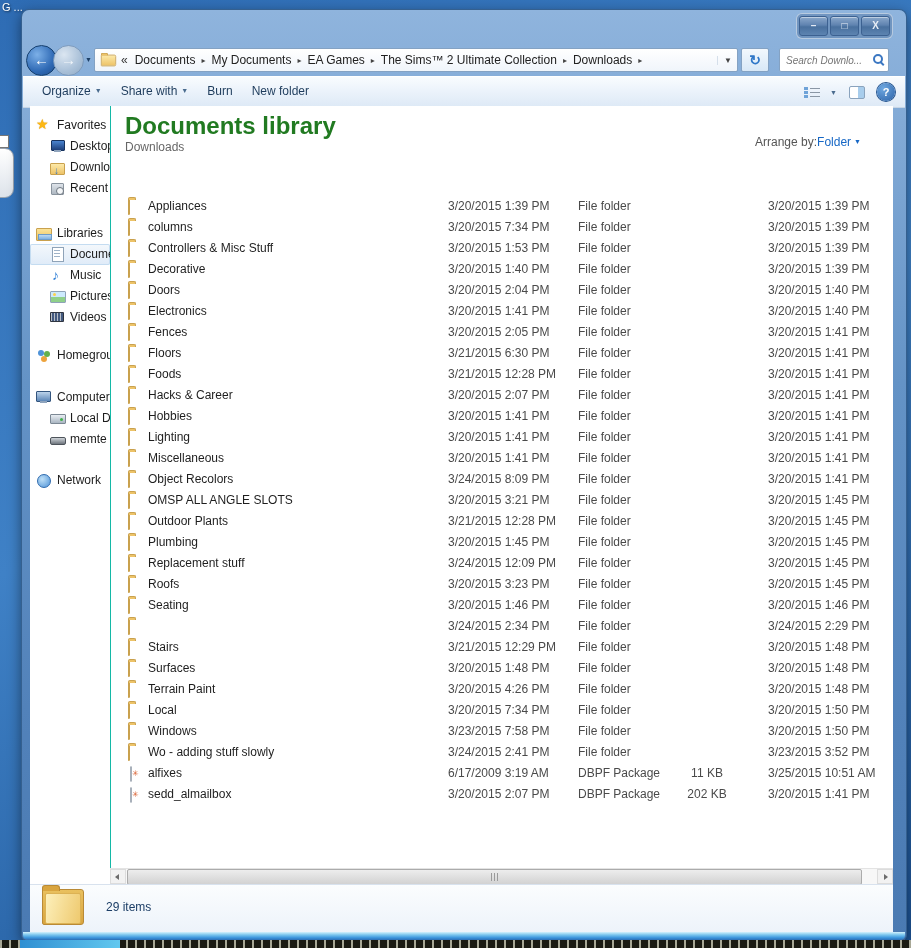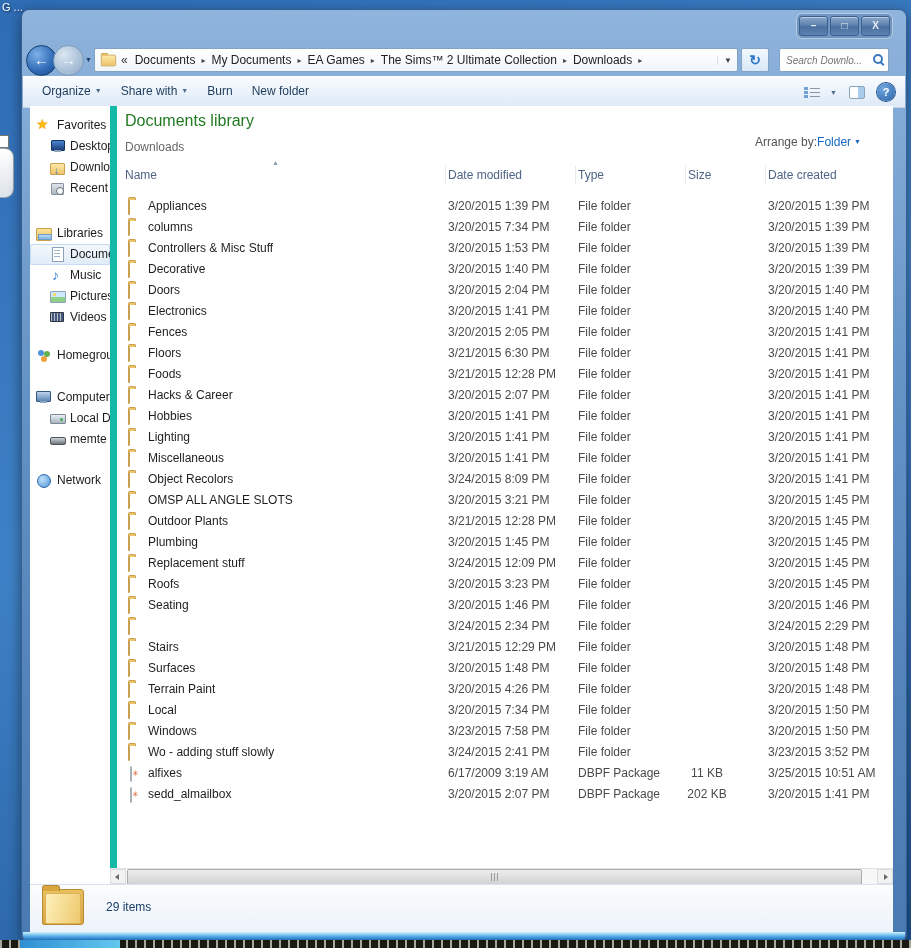--- a/index.html
+++ b/index.html
@@ -61,21 +61,21 @@
   .views-icon::after{content:"";position:absolute;left:6px;top:2px;width:10px;height:1px;background:#8a97a5;box-shadow:0 4px 0 #8a97a5,0 8px 0 #8a97a5;}
   .preview-pane-icon{width:16px;height:13px;box-sizing:border-box;border:1px solid #8aa3bd;border-radius:2px;
        background:linear-gradient(90deg,#fff 55%,#a8cdec 55%);}
   .help-icon{width:18px;height:18px;border-radius:50%;background:radial-gradient(circle at 35% 30%,#6fa8e0,#2b62a8);
        color:#fff;font-size:11px;font-weight:bold;text-align:center;line-height:18px;box-shadow:0 0 0 1px #24548f;}
 
   
   .main{position:absolute;top:96px;left:8px;right:13px;bottom:8px;background:#fff;overflow:hidden;}
 
   
-  .sidebar{position:absolute;left:0;top:0;width:80px;bottom:47px;overflow:hidden;border-right:7px solid #14b8a6;}
+  .sidebar{position:absolute;left:0;top:0;width:80px;bottom:47px;overflow:hidden;border-right:1px solid #14b8a6;}
   .side-item{height:21px;line-height:21px;white-space:nowrap;font-size:12px;color:#1c1c1c;position:relative;cursor:default;}
   .lvl1{padding-left:27px;}
   .lvl2{padding-left:40px;}
   .side-item.sel{background:linear-gradient(#f4f8fc,#dfebf8);box-shadow:inset 0 0 0 1px #c4dcf1;border-radius:2px;}
   .side-icon{position:absolute;top:3px;width:16px;height:15px;}
   .lvl1 .side-icon{left:6px;}
   .lvl2 .side-icon{left:20px;}
   .sec0{margin-top:9px;}.sec1{margin-top:24px;}.sec2{margin-top:17px;}.sec3{margin-top:21px;}.sec4{margin-top:20px;}
 
   
@@ -98,21 +98,21 @@
   .homegroup-icon::before{content:"";position:absolute;left:2px;top:2px;width:6px;height:6px;border-radius:50%;background:#4f93d8;box-shadow:6px 1px 0 #64b04e,3px 6px 0 #eda33c;}
   .computer-icon::before{content:"";position:absolute;left:0;top:1px;width:13px;height:9px;background:linear-gradient(#bcd3ea,#5d87b8);border:1px solid #33557e;border-radius:1px;}
   .computer-icon::after{content:"";position:absolute;left:4px;top:11px;width:7px;height:2px;background:#8fa4bd;}
   .local-disk-icon::before{content:"";position:absolute;left:0;top:3px;width:14px;height:8px;background:linear-gradient(#e8edf2,#aab6c2);border:1px solid #7c8894;border-radius:1px;}
   .local-disk-icon::after{content:"";position:absolute;left:10px;top:7px;width:3px;height:3px;border-radius:50%;background:#3fae49;}
   .drive-icon::before{content:"";position:absolute;left:0;top:5px;width:14px;height:6px;background:linear-gradient(#cfd4d9,#6e757d);border:1px solid #4e545b;border-radius:2px;}
   .network-icon::before{content:"";position:absolute;left:1px;top:1px;width:12px;height:12px;border-radius:50%;background:radial-gradient(circle at 35% 35%,#bfe0f7,#4f93d8);border:1px solid #2f6bae;}
 
   
   .listpane{position:absolute;left:80px;top:0;width:783px;bottom:47px;overflow:hidden;}
-  .lib-title{position:absolute;left:15px;top:6px;font-size:16px;color:#217a21;}
+  .lib-title{position:absolute;left:15px;top:6px;font-size:24px;color:#217a21;font-weight:bold;}
   .lib-sub{position:absolute;left:15px;top:34px;font-size:12px;color:#666;}
   .arrange{position:absolute;left:645px;top:29px;font-size:12px;color:#555;white-space:nowrap;}
   .arr-val{color:#1667c5;margin-left:0;}
   .arr-caret{color:#1667c5;font-size:7px;vertical-align:2px;margin-left:3px;}
 
   .colhdr{position:absolute;left:0;top:56px;right:0;height:26px;font-size:12px;color:#4e6584;}
   .colh{position:absolute;line-height:26px;top:0;}
   .h0{left:15px;}.h1{left:338px;}.h2{left:468px;}.h3{left:578px;}.h4{left:658px;}
   .coldiv{position:absolute;top:4px;width:1px;height:18px;background:#e6ebf0;}
   .d0{left:335px;}.d1{left:465px;}.d2{left:575px;}.d3{left:655px;}
@@ -231,32 +231,20 @@
         </div>
       </div>
 
     <div class="listpane">
       <div class="lib-title">Documents library</div>
       <div class="lib-sub">Downloads</div>
       <div class="arrange">
         <span>Arrange by:</span><span class="arr-val">Folder</span><span class="arr-caret">▼</span>
       </div>
 
-      <div class="colhdr">
-        <span class="sort-carat">▲</span>
-        <span class="coldiv d0"></span>
-        <span class="coldiv d1"></span>
-        <span class="coldiv d2"></span>
-        <span class="coldiv d3"></span>
-      <span class="colh h0">Name</span>
-          <span class="colh h1">Date modified</span>
-          <span class="colh h2">Type</span>
-          <span class="colh h3">Size</span>
-          <span class="colh h4">Date created</span>
-        </div>
 
       <div class="rows">
           <div class="row"><span class="row-icon i-folder"></span><span class="c-name">Appliances</span><span class="c-mod">3/20/2015 1:39 PM</span><span class="c-type">File folder</span><span class="c-size"></span><span class="c-created">3/20/2015 1:39 PM</span></div>
           <div class="row"><span class="row-icon i-folder"></span><span class="c-name">columns</span><span class="c-mod">3/20/2015 7:34 PM</span><span class="c-type">File folder</span><span class="c-size"></span><span class="c-created">3/20/2015 1:39 PM</span></div>
           <div class="row"><span class="row-icon i-folder"></span><span class="c-name">Controllers &amp; Misc Stuff</span><span class="c-mod">3/20/2015 1:53 PM</span><span class="c-type">File folder</span><span class="c-size"></span><span class="c-created">3/20/2015 1:39 PM</span></div>
           <div class="row"><span class="row-icon i-folder"></span><span class="c-name">Decorative</span><span class="c-mod">3/20/2015 1:40 PM</span><span class="c-type">File folder</span><span class="c-size"></span><span class="c-created">3/20/2015 1:39 PM</span></div>
           <div class="row"><span class="row-icon i-folder"></span><span class="c-name">Doors</span><span class="c-mod">3/20/2015 2:04 PM</span><span class="c-type">File folder</span><span class="c-size"></span><span class="c-created">3/20/2015 1:40 PM</span></div>
           <div class="row"><span class="row-icon i-folder"></span><span class="c-name">Electronics</span><span class="c-mod">3/20/2015 1:41 PM</span><span class="c-type">File folder</span><span class="c-size"></span><span class="c-created">3/20/2015 1:40 PM</span></div>
           <div class="row"><span class="row-icon i-folder"></span><span class="c-name">Fences</span><span class="c-mod">3/20/2015 2:05 PM</span><span class="c-type">File folder</span><span class="c-size"></span><span class="c-created">3/20/2015 1:41 PM</span></div>
           <div class="row"><span class="row-icon i-folder"></span><span class="c-name">Floors</span><span class="c-mod">3/21/2015 6:30 PM</span><span class="c-type">File folder</span><span class="c-size"></span><span class="c-created">3/20/2015 1:41 PM</span></div>

